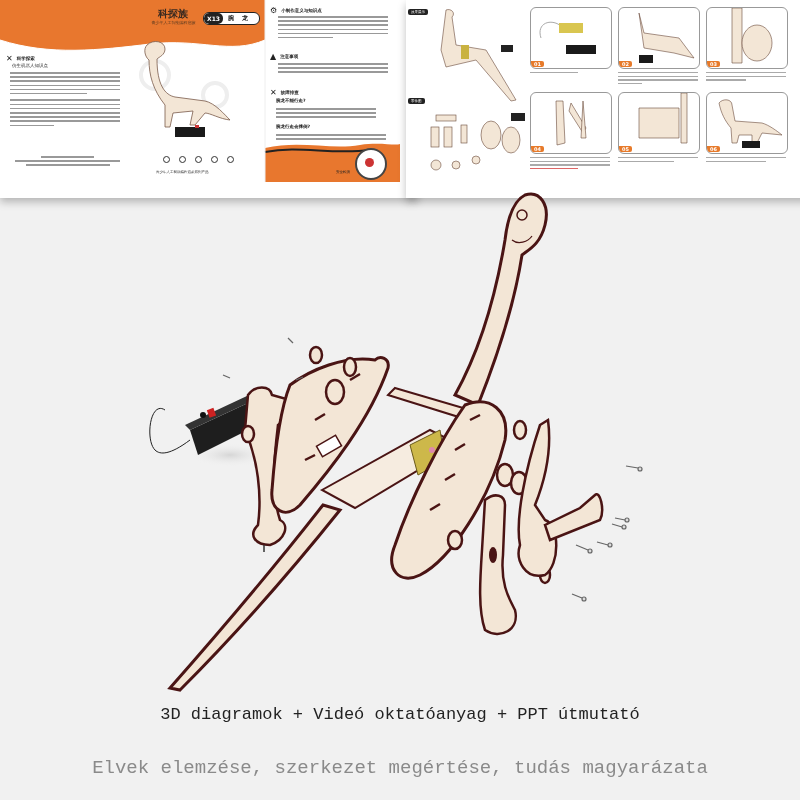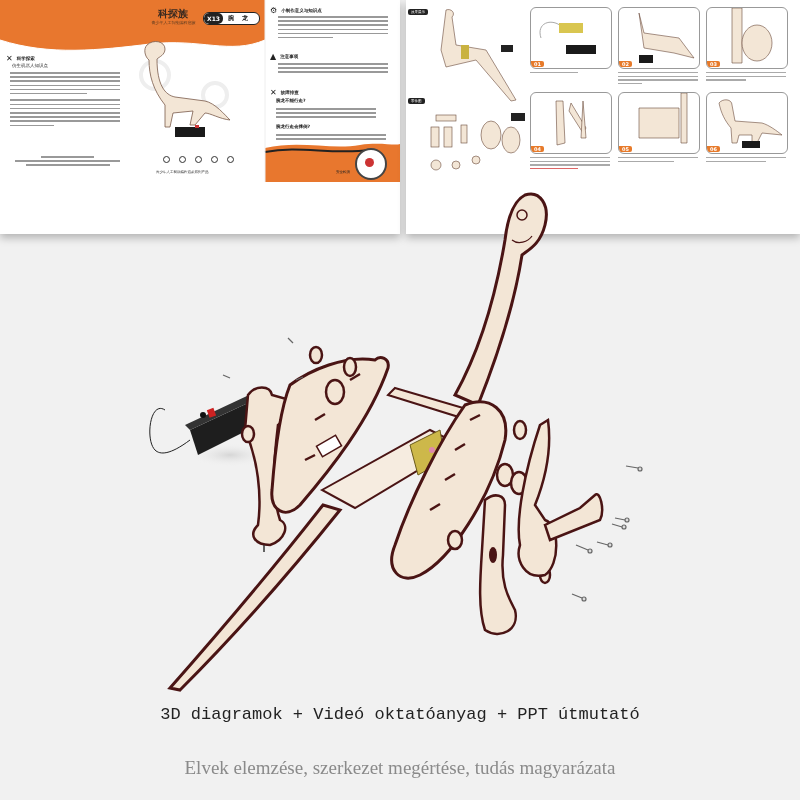--- a/index.html
+++ b/index.html
@@ -6,23 +6,24 @@
     body {
       width: 800px; height: 800px; overflow: hidden;
       background: #f1f1f1;
       font-family: "DejaVu Sans", sans-serif;
       position: relative;
     }
     .top-strip {
       position: absolute; left: 0; top: 0; width: 800px; height: 185px;
     }
     .panel {
-      position: absolute; top: 0; height: 234px; background: #fff;
+      position: absolute; top: 0; height: 198px; background: #fff;
       box-shadow: 0 4px 8px rgba(0,0,0,0.25);
       overflow: hidden;
+      padding-left: 18px;
     }
     .panel-left { left: 0; width: 400px; }
     .panel-right { left: 406px; width: 394px; }
 
     
     .orange-wave { position: absolute; left: 0; top: 0; }
     .brand { position: absolute; left: 143px; top: 7px; width: 60px; text-align: center; color: #3a2a20; font-weight: bold; font-size: 10px; }
     .brand-sub { position: absolute; left: 136px; top: 20px; width: 75px; text-align: center; color: #5a3a20; font-size: 4px; }
     .model-pill {
       position: absolute; left: 203px; top: 12px; width: 55px; height: 11px;
@@ -51,21 +52,21 @@
 
     
     .hero { position: absolute; left: 0; top: 185px; width: 800px; height: 510px; }
 
     .caption-main {
       position: absolute; left: 0; top: 705px; width: 800px; text-align: center;
       font-family: Liberation Mono, monospace; font-size: 17px; color: #222;
     }
     .caption-sub {
       position: absolute; left: 0; top: 757px; width: 800px; text-align: center;
-      font-family: Liberation Serif, serif; font-size: 19px; color: #8a8a8a;
+      font-family: Liberation Mono, monospace; font-size: 19px; color: #8a8a8a;
     }
   </style>
 </head>
 <body>
 
 <div class="top-strip">
 
   <div class="panel panel-left">
     <svg class="orange-wave" width="400" height="182">
       <path d="M0,0 H265 V40 C230,55 200,38 150,44 C100,50 50,56 0,40 Z" fill="#e8772e"></path>

